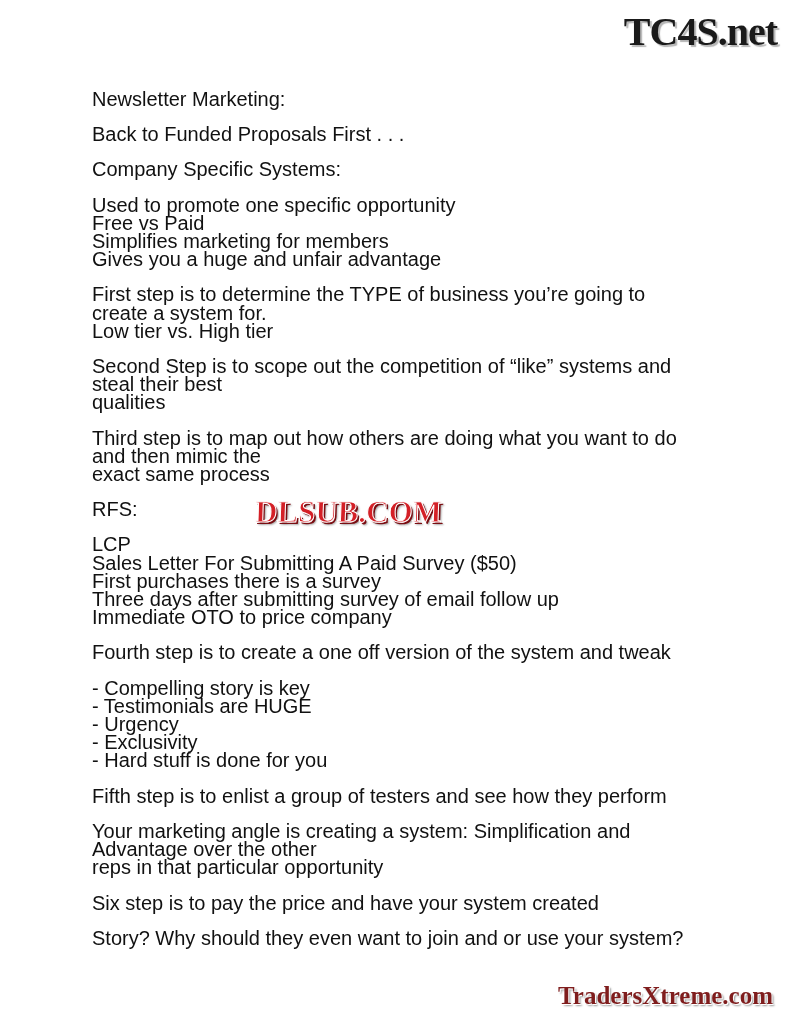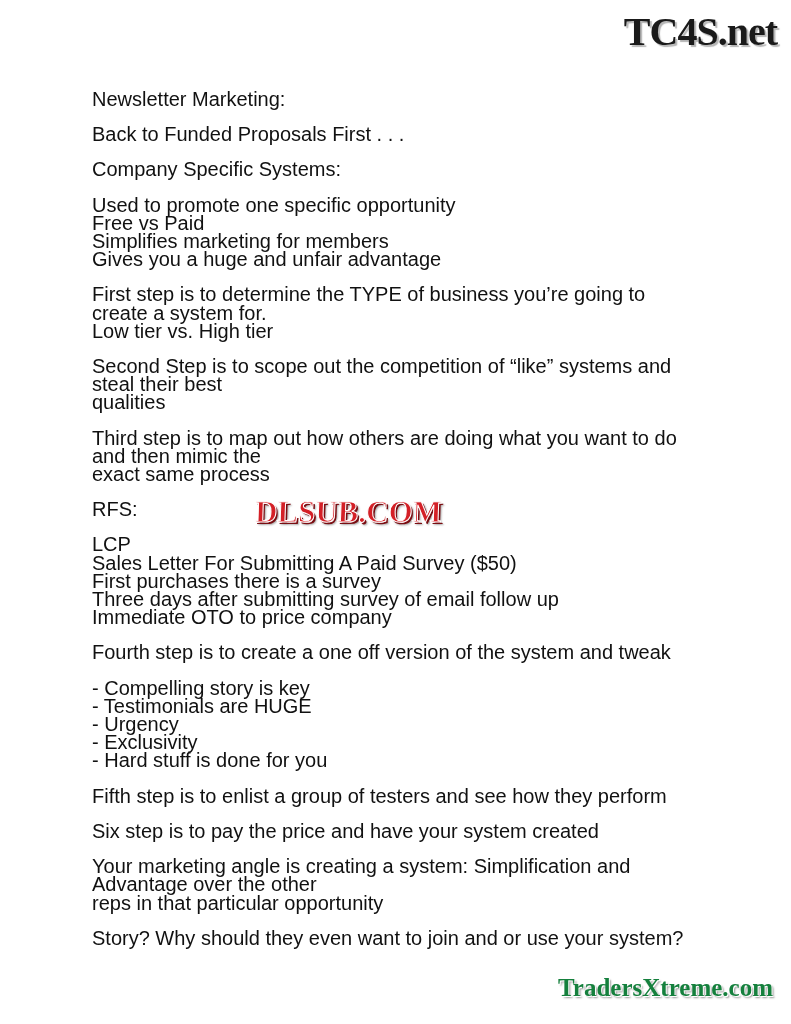--- a/index.html
+++ b/index.html
@@ -73,25 +73,25 @@
       -1px -1px 0 #ffffff,
        3px 3px 2px rgba(0,0,0,0.35);
     white-space: nowrap;
     transform: skewX(-2deg);
   }
 
   
   .brand-bottom {
     position: absolute;
     right: 18px;
-    bottom: 22px;
+    bottom: 14px;
     font-family: "Liberation Serif", serif;
     font-weight: bold;
     font-size: 25px;
-    color: #15803d;
+    color: #7f1d1d;
     text-shadow:
       1px 1px 0 #ffffff,
       2px 2px 2px rgba(0,0,0,0.4);
     white-space: nowrap;
   }
 </style>
 </head>
 <body>
 
 <div class="page">
@@ -104,22 +104,22 @@
       <p class="para"><span class="line">Company Specific Systems:</span></p>
       <p class="para"><span class="line">Used to promote one specific opportunity</span><span class="line">Free vs Paid</span><span class="line">Simplifies marketing for members</span><span class="line">Gives you a huge and unfair advantage</span></p>
       <p class="para"><span class="line">First step is to determine the TYPE of business you’re going to create a system for.</span><span class="line">Low tier vs. High tier</span></p>
       <p class="para"><span class="line">Second Step is to scope out the competition of “like” systems and steal their best</span><span class="line">qualities</span></p>
       <p class="para"><span class="line">Third step is to map out how others are doing what you want to do and then mimic the</span><span class="line">exact same process</span></p>
       <p class="para"><span class="line">RFS:</span></p>
       <p class="para"><span class="line">LCP</span><span class="line">Sales Letter For Submitting A Paid Survey ($50)</span><span class="line">First purchases there is a survey</span><span class="line">Three days after submitting survey of email follow up</span><span class="line">Immediate OTO to price company</span></p>
       <p class="para"><span class="line">Fourth step is to create a one off version of the system and tweak</span></p>
       <p class="para"><span class="line">- Compelling story is key</span><span class="line">- Testimonials are HUGE</span><span class="line">- Urgency</span><span class="line">- Exclusivity</span><span class="line">- Hard stuff is done for you</span></p>
       <p class="para"><span class="line">Fifth step is to enlist a group of testers and see how they perform</span></p>
+      <p class="para"><span class="line">Your marketing angle is creating a system: Simplification and Advantage over the other</span><span class="line">reps in that particular opportunity</span></p>
       <p class="para"><span class="line">Six step is to pay the price and have your system created</span></p>
-      <p class="para"><span class="line">Your marketing angle is creating a system: Simplification and Advantage over the other</span><span class="line">reps in that particular opportunity</span></p>
       <p class="para"><span class="line">Story? Why should they even want to join and or use your system?</span></p>
     </div>
 
   <div class="watermark-center">DLSUB.COM</div>
 
   <div class="brand-bottom">TradersXtreme.com</div>
 
 </div>
 
 </body></html>

